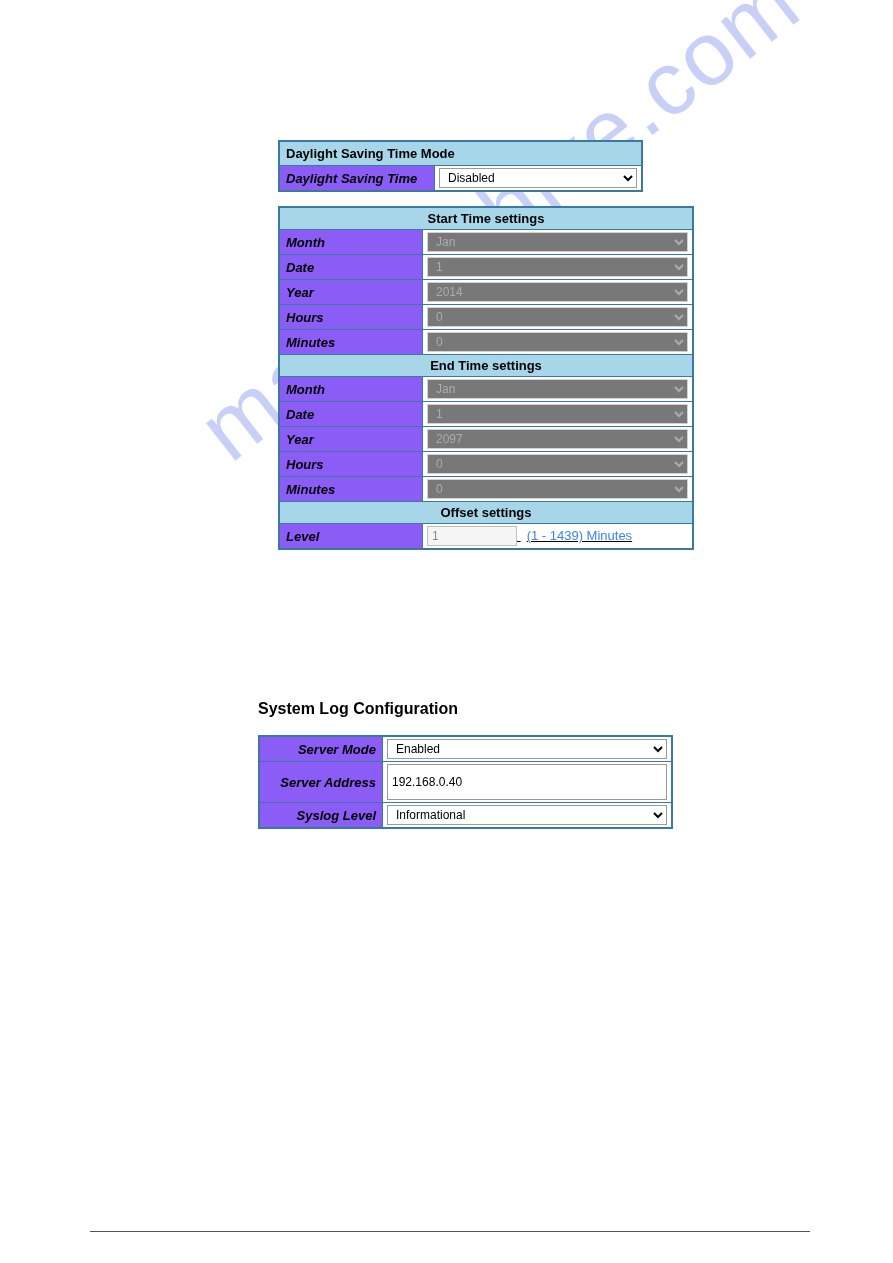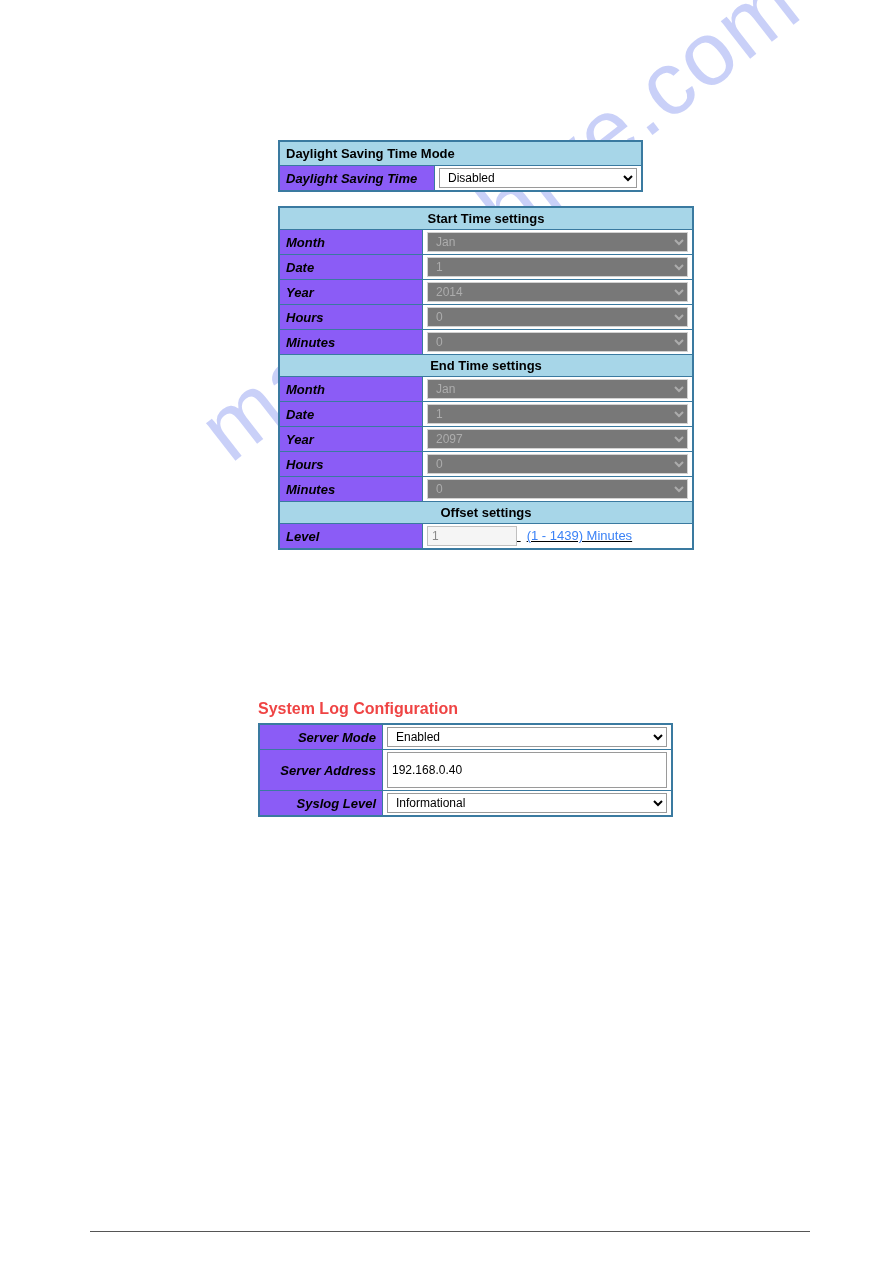--- a/index.html
+++ b/index.html
@@ -86,24 +86,24 @@
     background: #f5f5f5;
     color: #8a8a8a;
     font-size: 12px;
     padding-left: 4px;
     box-sizing: border-box;
   }
   .table-gap {
     height: 14px;
   }
   .section-title {
-    color: #ef4444;
+    color: #000000;
     font-weight: bold;
     font-size: 16px;
-    margin-bottom: 5px;
+    margin-bottom: 17px;
   }
   .syslog-container {
     position: absolute;
     left: 258px;
     top: 700px;
   }
   .syslog-table td.label-cell {
     width: 110px;
     text-align: right;
   }

